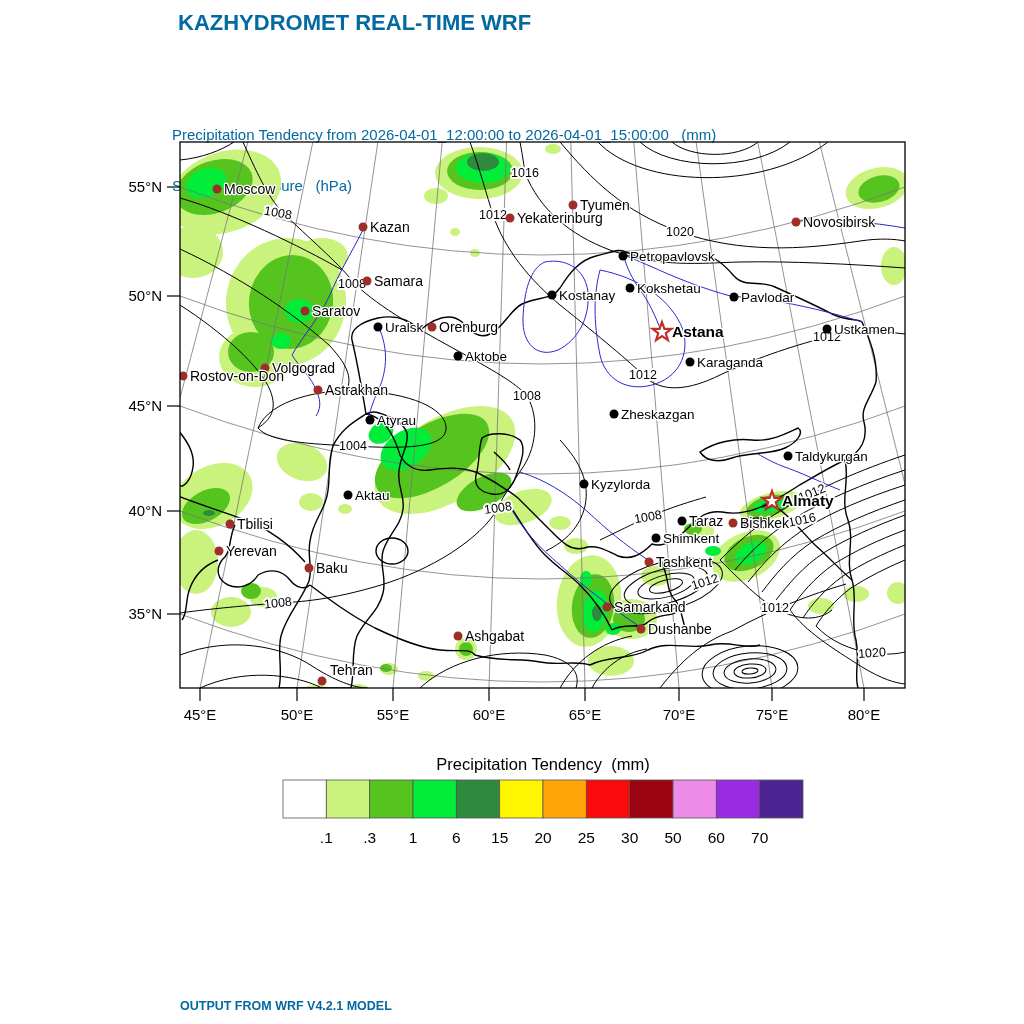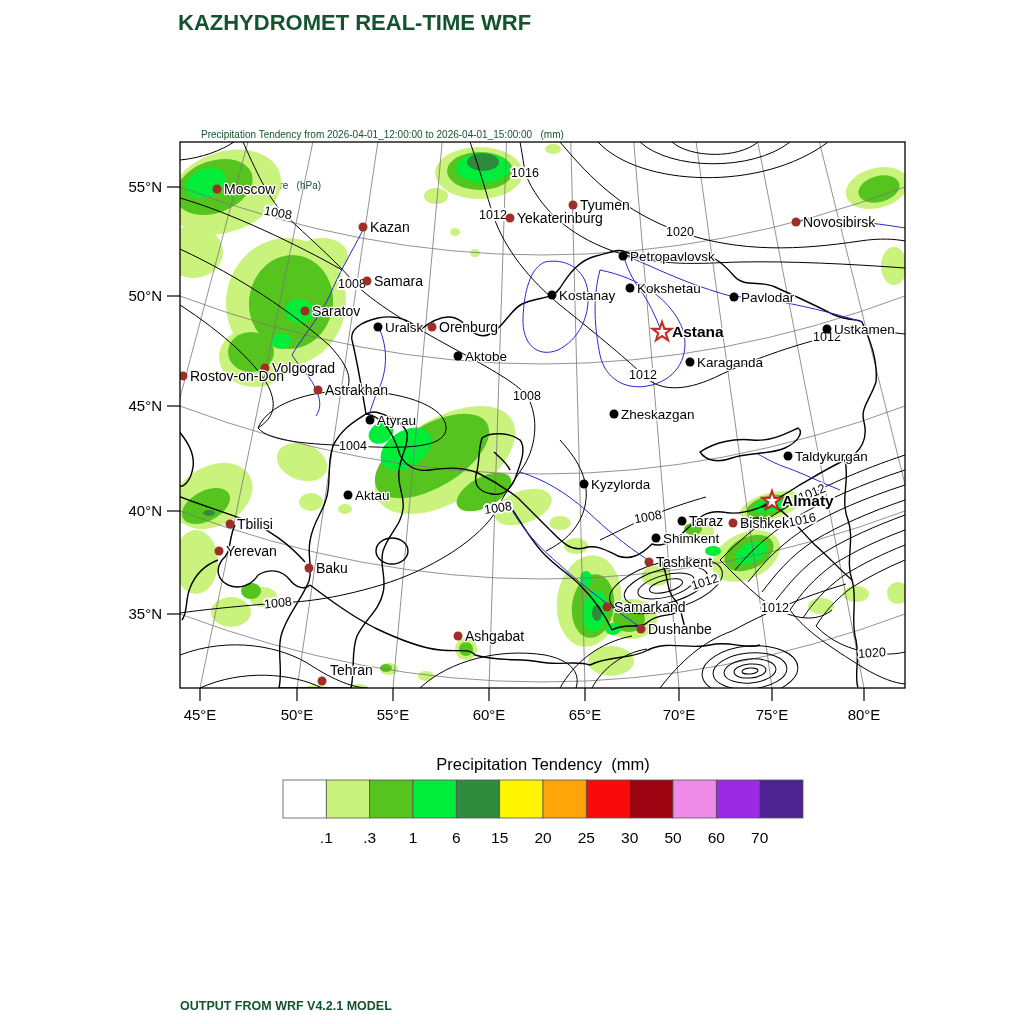--- a/index.html
+++ b/index.html
@@ -1,21 +1,21 @@
 <!DOCTYPE html>
 <html><head>
 <meta charset="utf-8">
 <style>
   html,body{margin:0;padding:0;background:#ffffff;}
   #page{position:relative;width:1024px;height:1024px;background:#fff;overflow:hidden;
-        font-family:"Liberation Sans",sans-serif;color:#14532d;}
+        font-family:"Liberation Sans",sans-serif;color:#0369a1;}
   .hdr-title{position:absolute;left:178px;top:10px;font-size:22px;font-weight:bold;white-space:pre;}
   .hdr-times{position:absolute;left:640px;top:12px;width:266px;text-align:right;
              font-size:12.5px;font-weight:bold;line-height:16px;white-space:pre;}
-  .subtitle{position:absolute;left:201px;top:92px;font-size:10px;line-height:17px;white-space:pre;}
+  .subtitle{position:absolute;left:172px;top:92px;font-size:15px;line-height:17px;white-space:pre;}
   .footer{position:absolute;left:180px;top:966px;font-size:12.5px;font-weight:bold;line-height:16px;white-space:pre;}
   svg{position:absolute;left:0;top:0;}
   text{font-family:"Liberation Sans",sans-serif;}
 </style>
 </head>
 <body>
 
 <div id="page">
   <div class="hdr-title">KAZHYDROMET REAL-TIME WRF</div>
   <div class="subtitle">

